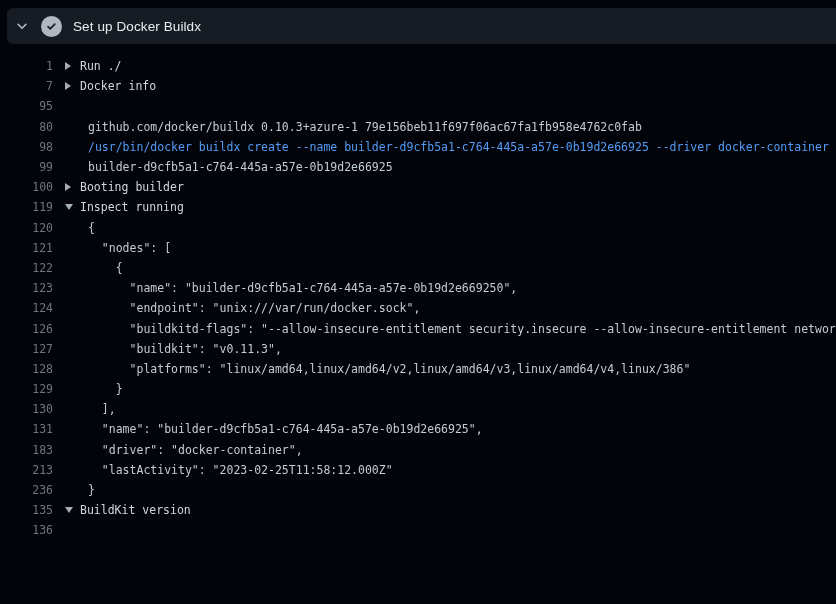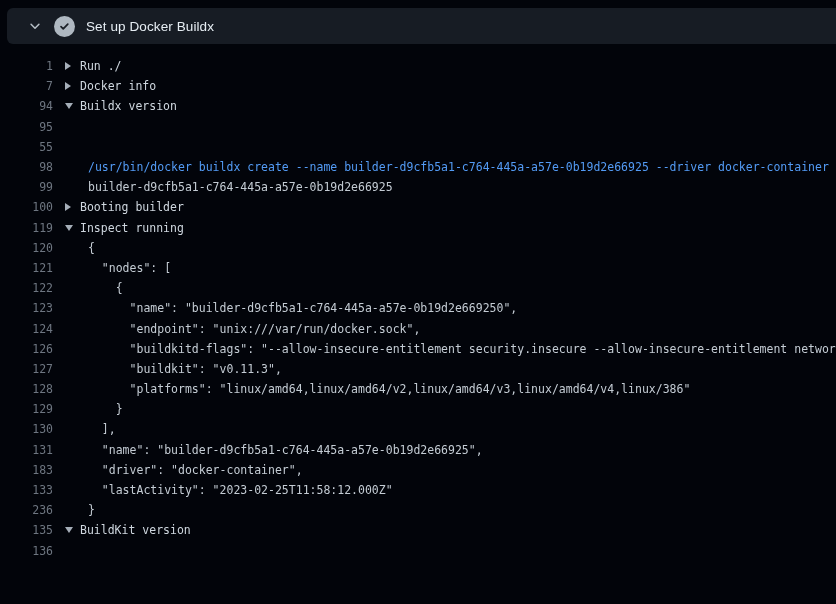--- a/index.html
+++ b/index.html
@@ -11,21 +11,21 @@
     overflow: hidden;
     font-family: "Liberation Sans", sans-serif;
   }
   .step-header {
     margin: 8px 0 0 7px;
     height: 36px;
     background: #171c24;
     border-radius: 6px 0 0 6px;
     display: flex;
     align-items: center;
-    padding-left: 21px;
+    padding-left: 8px;
     box-sizing: border-box;
     cursor: pointer;
   }
   .chev {
     width: 14px;
     height: 14px;
     flex: none;
     display: flex;
     align-items: center;
     justify-content: center;
@@ -107,36 +107,35 @@
     <svg width="11" height="11" viewBox="0 0 12 12">
       <path d="M2.2 6.2l2.4 2.4 5-5.2" fill="none" stroke="#1c2128" stroke-width="1.9" stroke-linecap="round" stroke-linejoin="round"></path>
     </svg>
   </span>
   <span class="step-title">Set up Docker Buildx</span>
 </div>
 
 <div class="log">
     <div class="line"><span class="num">1</span><span class="markerbox"><span class="tri-right"></span></span><span class="txt group">Run ./</span></div>
     <div class="line"><span class="num">7</span><span class="markerbox"><span class="tri-right"></span></span><span class="txt group">Docker info</span></div>
-    <div class="line"><span class="num">94</span><span class="markerbox"><span class="tri-down"></span></span><span class="txt group">Buildx version</span></div>
     <div class="line"><span class="num">95</span><span class="spacer"></span></div>
-    <div class="line"><span class="num">55</span><span class="spacer"></span></div>
+    <div class="line"><span class="num">80</span><span class="spacer"></span><span class="txt default">github.com/docker/buildx 0.10.3+azure-1 79e156beb11f697f06ac67fa1fb958e4762c0fab</span></div>
     <div class="line"><span class="num">98</span><span class="spacer"></span><span class="txt command">/usr/bin/docker buildx create --name builder-d9cfb5a1-c764-445a-a57e-0b19d2e66925 --driver docker-container</span></div>
     <div class="line"><span class="num">99</span><span class="spacer"></span><span class="txt default">builder-d9cfb5a1-c764-445a-a57e-0b19d2e66925</span></div>
     <div class="line"><span class="num">100</span><span class="markerbox"><span class="tri-right"></span></span><span class="txt group">Booting builder</span></div>
     <div class="line"><span class="num">119</span><span class="markerbox"><span class="tri-down"></span></span><span class="txt group">Inspect running</span></div>
     <div class="line"><span class="num">120</span><span class="spacer"></span><span class="txt default">{</span></div>
     <div class="line"><span class="num">121</span><span class="spacer"></span><span class="txt default">  "nodes": [</span></div>
     <div class="line"><span class="num">122</span><span class="spacer"></span><span class="txt default">    {</span></div>
     <div class="line"><span class="num">123</span><span class="spacer"></span><span class="txt default">      "name": "builder-d9cfb5a1-c764-445a-a57e-0b19d2e669250",</span></div>
     <div class="line"><span class="num">124</span><span class="spacer"></span><span class="txt default">      "endpoint": "unix:///var/run/docker.sock",</span></div>
     <div class="line"><span class="num">126</span><span class="spacer"></span><span class="txt default">      "buildkitd-flags": "--allow-insecure-entitlement security.insecure --allow-insecure-entitlement network.host",</span></div>
     <div class="line"><span class="num">127</span><span class="spacer"></span><span class="txt default">      "buildkit": "v0.11.3",</span></div>
     <div class="line"><span class="num">128</span><span class="spacer"></span><span class="txt default">      "platforms": "linux/amd64,linux/amd64/v2,linux/amd64/v3,linux/amd64/v4,linux/386"</span></div>
     <div class="line"><span class="num">129</span><span class="spacer"></span><span class="txt default">    }</span></div>
     <div class="line"><span class="num">130</span><span class="spacer"></span><span class="txt default">  ],</span></div>
     <div class="line"><span class="num">131</span><span class="spacer"></span><span class="txt default">  "name": "builder-d9cfb5a1-c764-445a-a57e-0b19d2e66925",</span></div>
     <div class="line"><span class="num">183</span><span class="spacer"></span><span class="txt default">  "driver": "docker-container",</span></div>
-    <div class="line"><span class="num">133</span><span class="spacer"></span><span class="txt default">  "lastActivity": "2023-02-25T11:58:12.000Z"</span></div>
+    <div class="line"><span class="num">213</span><span class="spacer"></span><span class="txt default">  "lastActivity": "2023-02-25T11:58:12.000Z"</span></div>
     <div class="line"><span class="num">236</span><span class="spacer"></span><span class="txt default">}</span></div>
     <div class="line"><span class="num">135</span><span class="markerbox"><span class="tri-down"></span></span><span class="txt group">BuildKit version</span></div>
     <div class="line"><span class="num">136</span><span class="spacer"></span></div>
   </div>
 
 </body></html>

